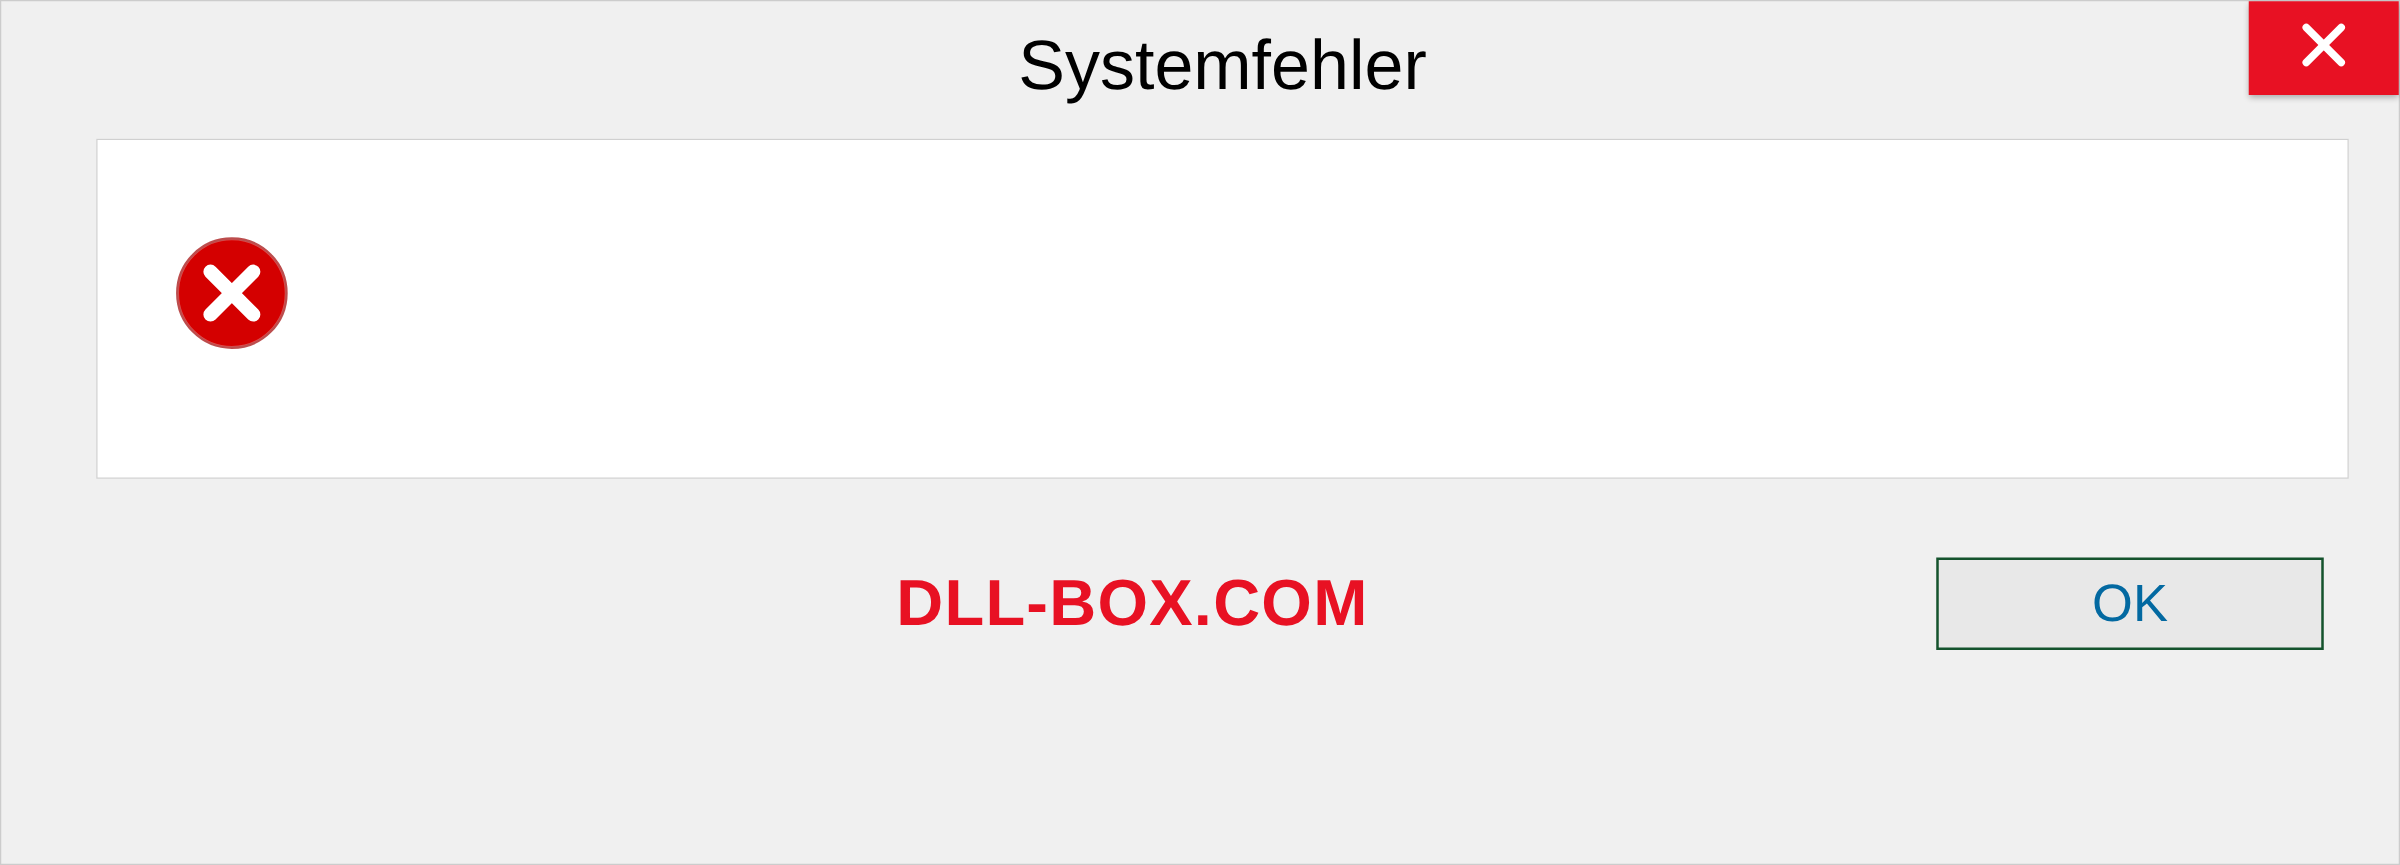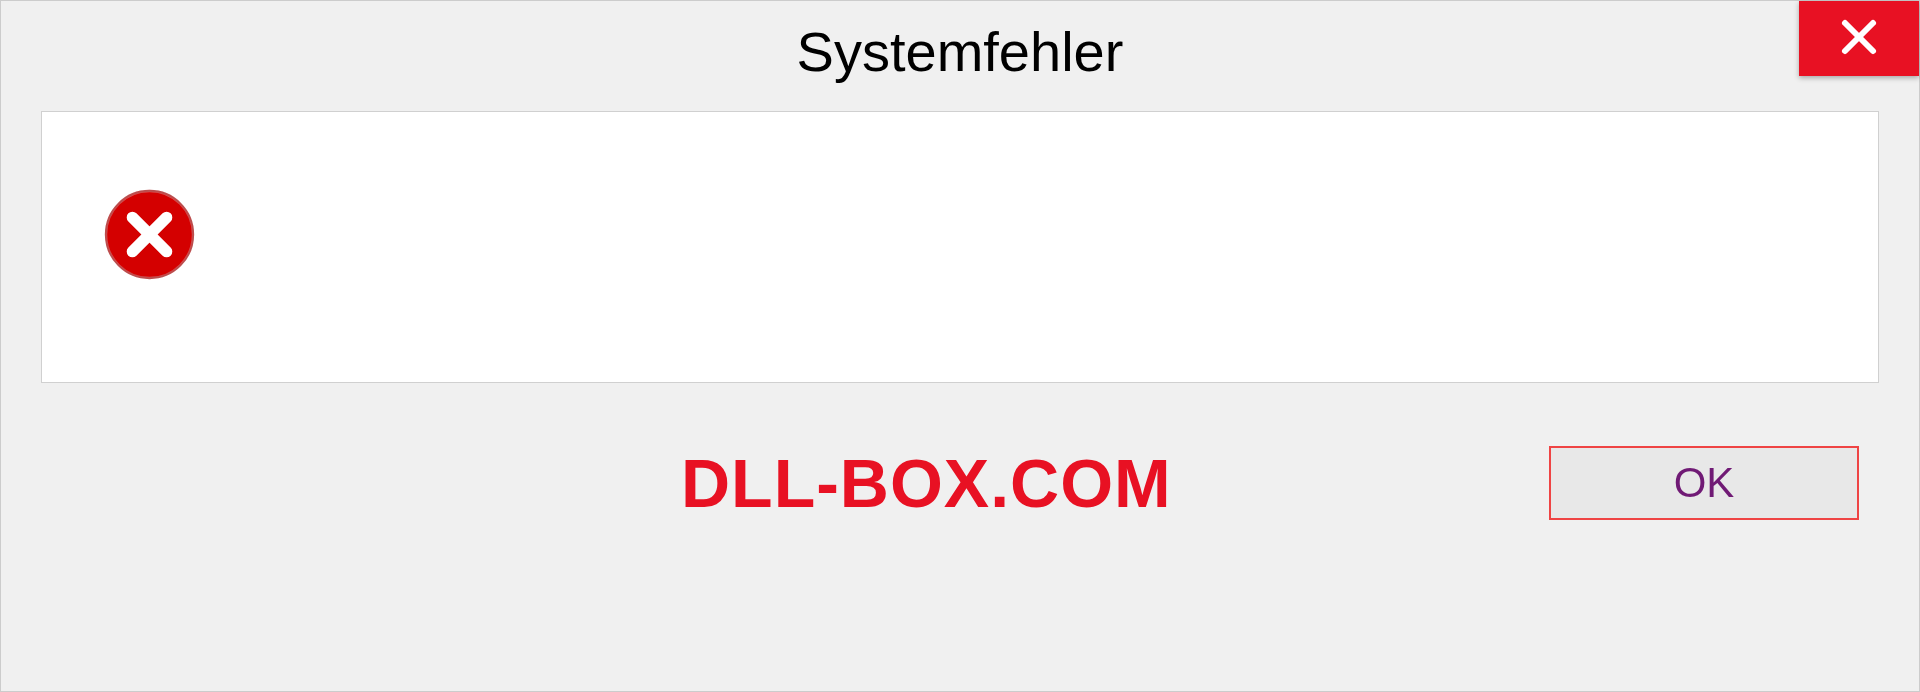--- a/index.html
+++ b/index.html
@@ -13,20 +13,21 @@
       width: 1920px;
       height: 692px;
       position: relative;
     }
     .dialog {
       width: 100%;
       height: 100%;
       background: #f0f0f0;
       border: 1px solid #ccc;
       position: relative;
+      padding-left: 36px;
     }
     .titlebar {
       height: 100px;
       display: flex;
       align-items: center;
       justify-content: center;
       position: relative;
     }
     .title {
       font-size: 56px;
@@ -72,34 +73,34 @@
       font-weight: 400;
     }
     .footer {
       display: flex;
       align-items: center;
       justify-content: space-between;
       padding: 0 60px 0 60px;
       height: 140px;
     }
     .watermark {
-      font-size: 68px;
+      font-size: 52px;
       font-weight: 800;
       color: #e81123;
       letter-spacing: 1px;
       margin-left: 620px;
       font-family: Arial, sans-serif;
     }
     .ok-btn {
       width: 310px;
       height: 74px;
       background: #e8e8e8;
-      border: 2px solid #ef4444;
+      border: 2px solid #14532d;
       font-size: 42px;
-      color: #701a75;
+      color: #0369a1;
       cursor: pointer;
       display: flex;
       align-items: center;
       justify-content: center;
       font-family: inherit;
     }
   </style>
 </head>
 <body>
 

